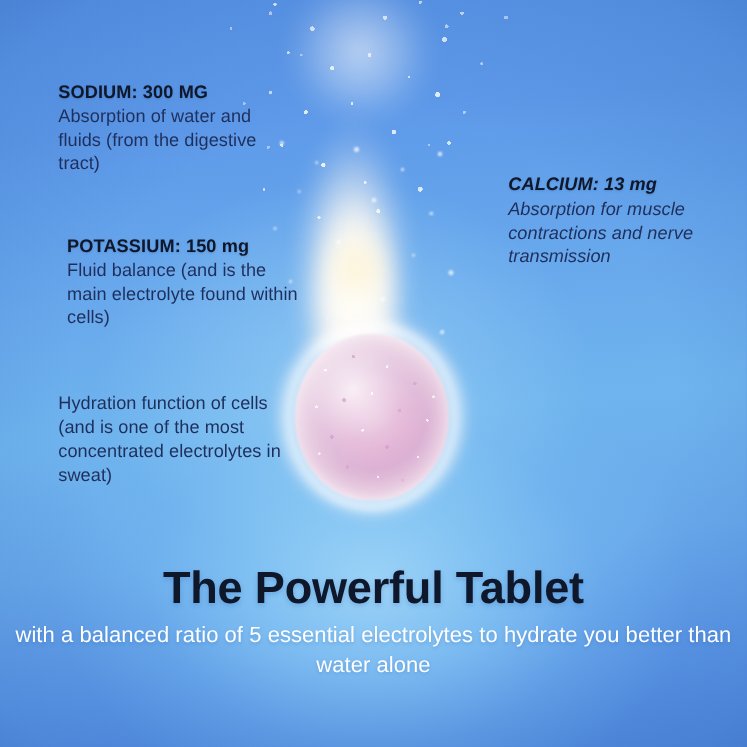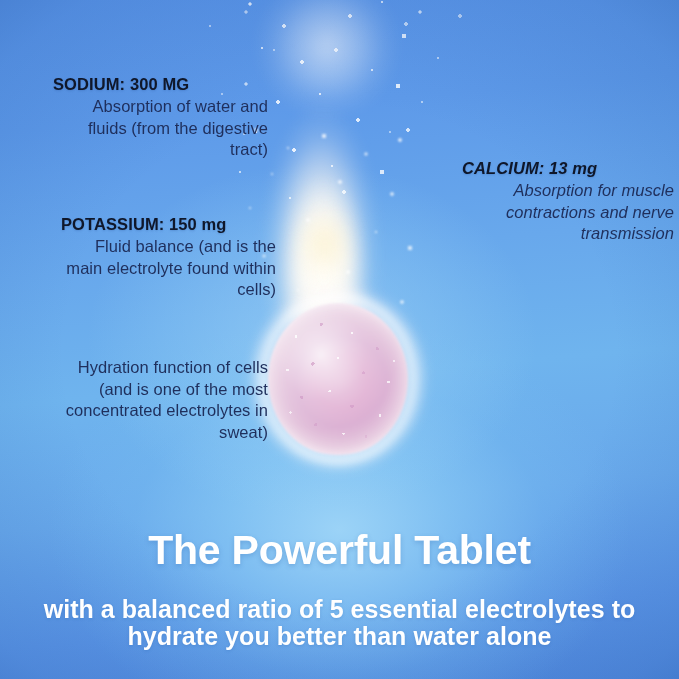--- a/index.html
+++ b/index.html
@@ -286,52 +286,51 @@
     margin: 0 0 1px 0;
     text-shadow: 0 1px 2px rgba(35,80,150,0.25);
   }
   .nutrient .n-desc {
     color: #1f2f5c;
     font-size: 16.5px;
     font-weight: normal;
     line-height: 21.6px;
     margin: 0;
     letter-spacing: 0.05px;
-    text-align: right;
   }
 
   #blk-sodium    { left: 53px;  top: 74px; }
   #blk-potassium { left: 61px;  top: 214px; }
   #blk-chloride  { left: 53px;  top: 357px; }
   #blk-calcium   { left: 462px; top: 158px; width: 212px; font-style: italic; }
   #blk-magnesium { left: 462px; top: 298px; width: 212px; }
 
   
   .footer {
     position: absolute;
     left: 0;
     right: 0;
     top: 510px;
     text-align: center;
   }
   .footer-title {
-    color: #ffffff;
+    color: #0f172a;
     font-size: 41px;
     font-weight: bold;
     line-height: 48px;
     letter-spacing: -0.2px;
-    margin: 16px;
+    margin: 0;
     text-shadow: 0 2px 5px rgba(40,95,170,0.28);
   }
   .footer-sub {
     color: #ffffff;
-    font-size: 25px;
-    font-weight: bold;
+    font-size: 20px;
+    font-weight: normal;
     line-height: 27px;
-    margin: 22px 0 0 0;
+    margin: 7px 0 0 0;
     letter-spacing: 0.05px;
     text-shadow: 0 1px 3px rgba(40,95,170,0.25);
   }
 </style>
 </head>
 <body>
 
 <div id="poster">
 
   <div class="bg-base"></div>

